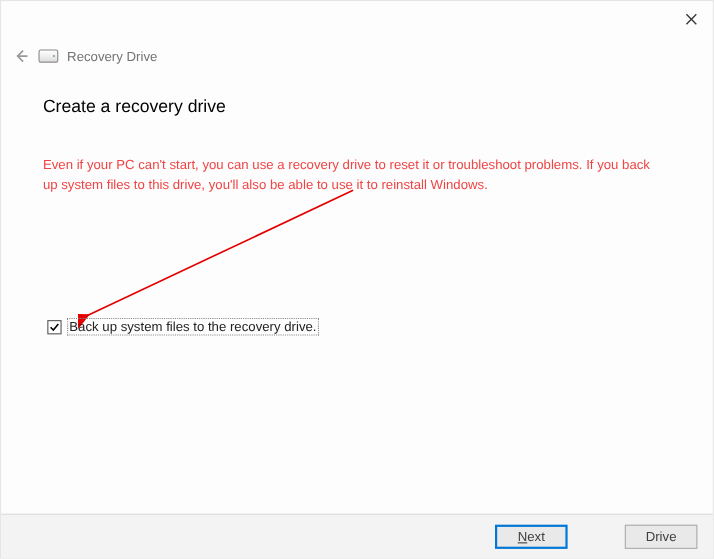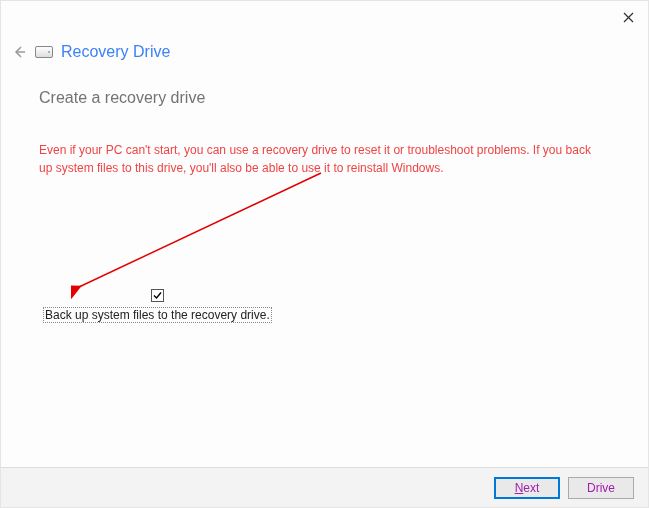--- a/index.html
+++ b/index.html
@@ -65,49 +65,48 @@
     content: "";
     position: absolute;
     right: 2px;
     top: 4px;
     width: 2px;
     height: 2px;
     background: #7aa;
     border-radius: 50%;
   }
   .header-title {
-    font-size: 16px;
-    color: #3b82f6;
+    font-size: 12px;
+    color: #737373;
   }
   .content {
     position: absolute;
     top: 88px;
     left: 38px;
     right: 24px;
   }
   .page-title {
-    color: #737373;
+    color: #000000;
     font-size: 16px;
     font-weight: 400;
     margin-bottom: 34px;
   }
   .desc {
     font-size: 12px;
     color: #ef4444;
     line-height: 1.5;
     max-width: 560px;
   }
   .checkbox-row {
     position: absolute;
     top: 288px;
     left: 42px;
     display: flex;
     align-items: center;
     gap: 5px;
-    flex-direction: column;
   }
   .checkbox {
     width: 13px;
     height: 13px;
     border: 1px solid #555;
     background: #fff;
     display: flex;
     align-items: center;
     justify-content: center;
     font-size: 10px;
@@ -135,26 +134,27 @@
     justify-content: flex-end;
     gap: 8px;
     padding-right: 14px;
   }
   .btn {
     min-width: 66px;
     height: 22px;
     border: 1px solid #aaa;
     background: #e9e9e9;
     font-size: 12px;
-    color: #a21caf;
+    color: #404040;
     display: flex;
     align-items: center;
     justify-content: center;
     cursor: pointer;
     padding: 0 10px;
+    margin-left: 44px;
   }
   .btn.primary {
     border: 2px solid #0078d7;
   }
   .btn .ul { text-decoration: underline; }
   .arrow-svg {
     position: absolute;
     left: 70px;
     top: 168px;
     pointer-events: none;

